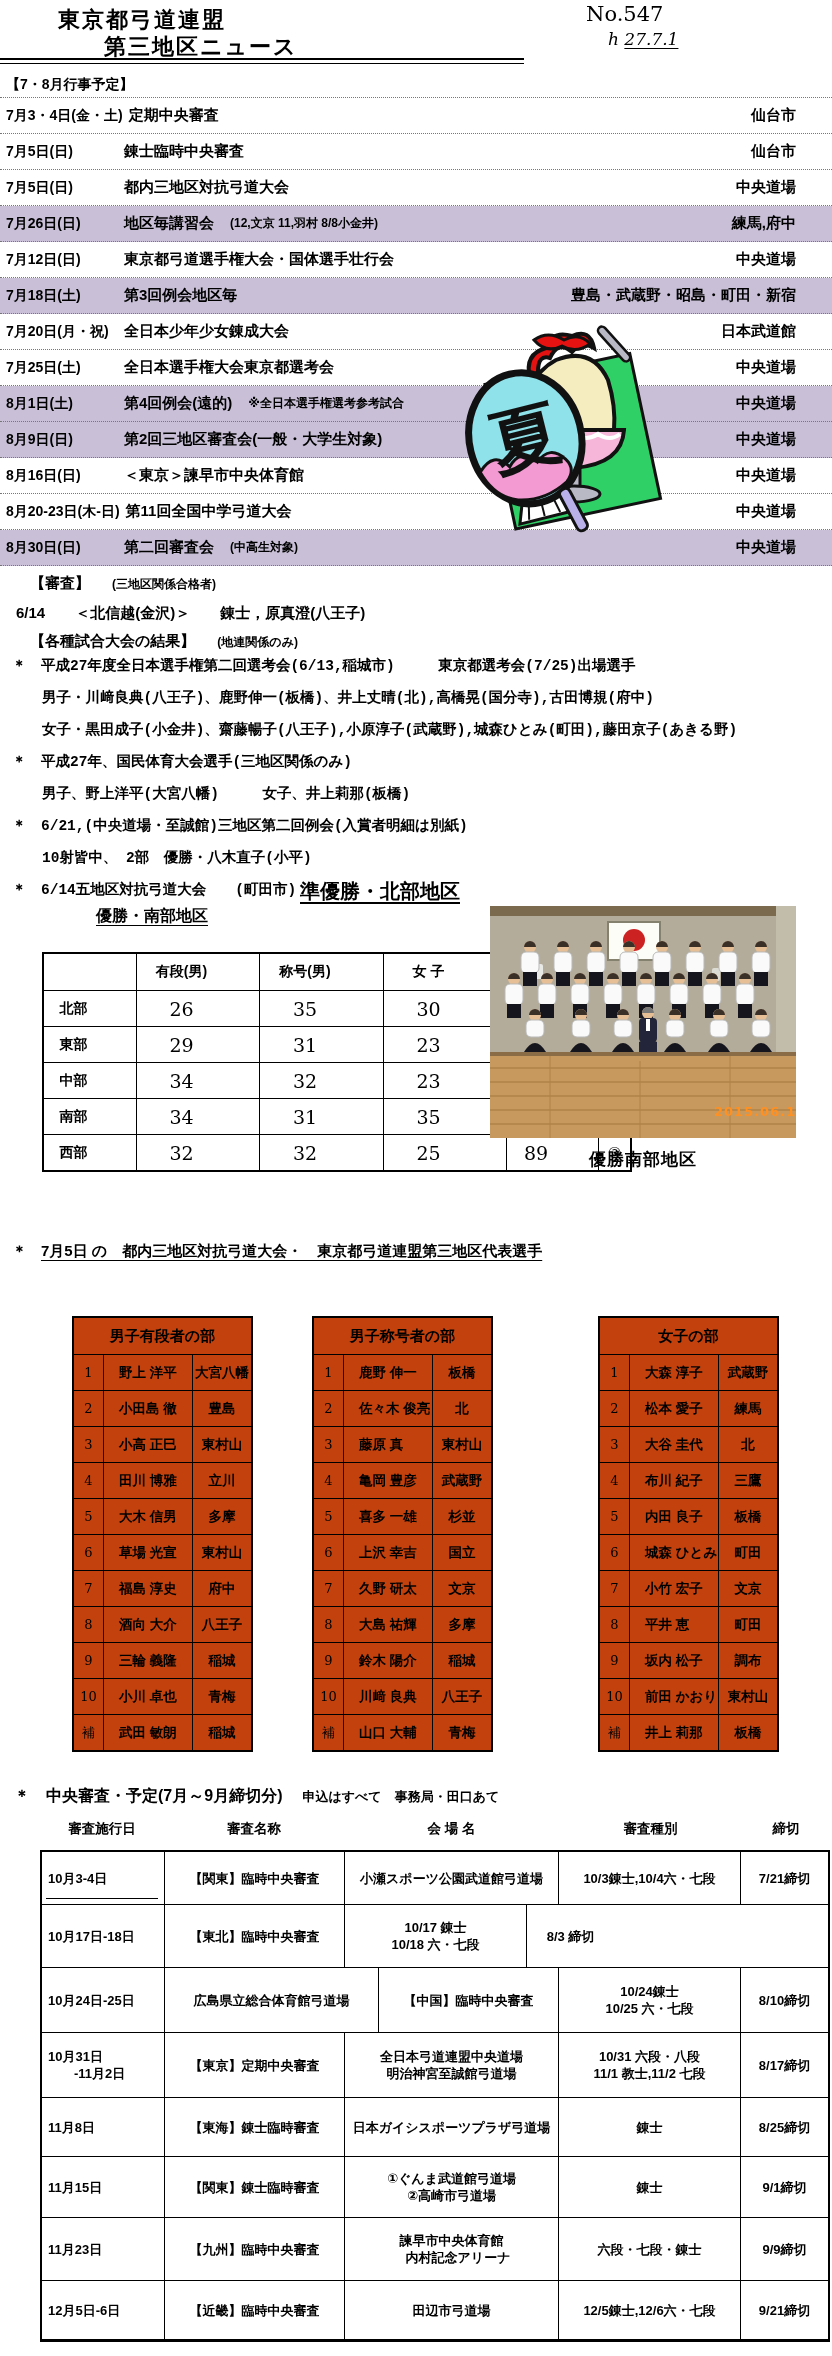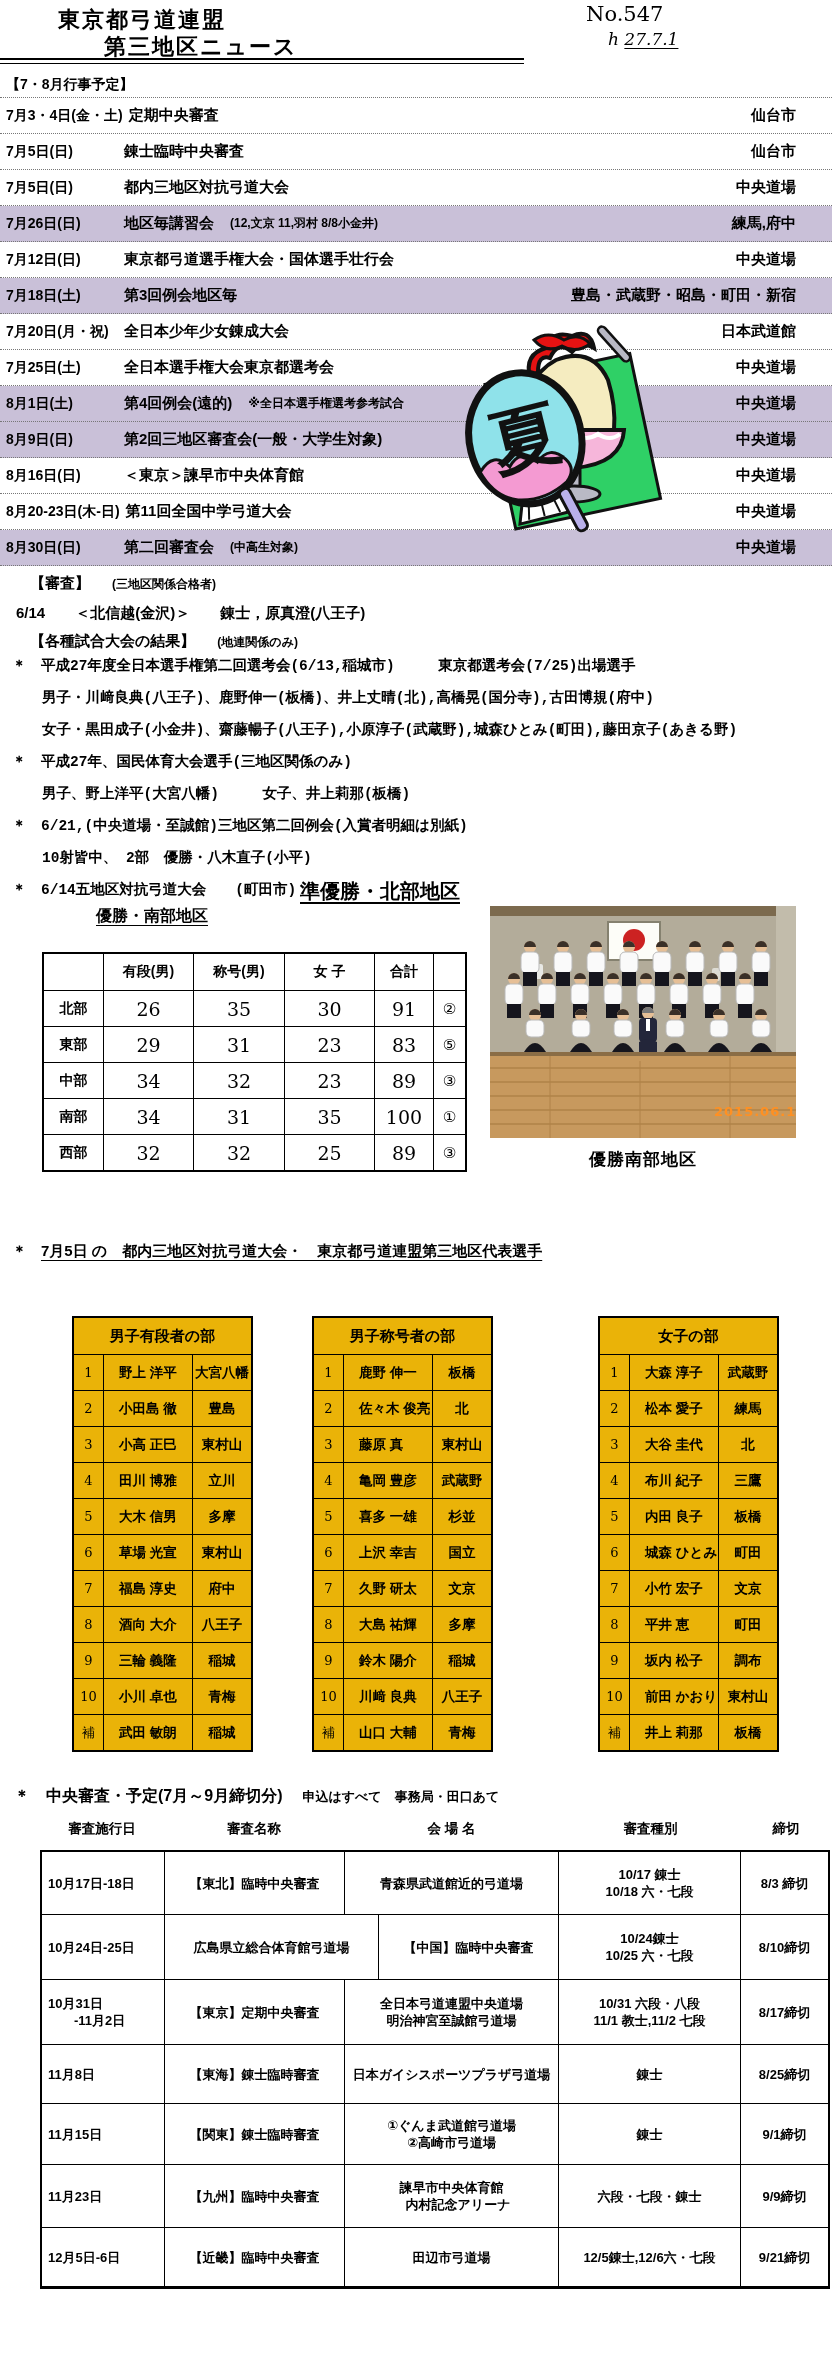--- a/index.html
+++ b/index.html
@@ -35,36 +35,36 @@
   .shinsa-line{left:16px;top:604px;font-size:15px;}
   .h-results{left:30px;top:632px;font-size:15px;}
   .rlines{left:12px;top:650px;width:810px;}
   .rl{height:32px;line-height:32px;font-size:14.5px;white-space:nowrap;font-family:Liberation Mono, monospace;}
   .rl.ind{padding-left:30px;}
 
   
   .champ{left:96px;top:906px;font-size:16px;text-decoration:underline;text-underline-offset:4px;}
   .runner{left:300px;top:878px;font-size:20px;text-decoration:underline;text-underline-offset:4px;}
   .dtab{left:42px;top:952px;border:2px solid #000;}
-  .drow{display:flex;border-top:1px solid #000;}
+  .drow{display:flex;border-top:1px solid #000;gap:33px;}
   .drow:first-child{border-top:none;}
   .dcell{border-left:1px solid #000;box-sizing:border-box;display:flex;align-items:center;justify-content:center;height:35px;font-size:14px;}
   .drow.hd .dcell{height:36px;}
   .dcell:first-child{border-left:none;}
   .w0{width:59px}.w1{width:90px}.w2{width:91px}.w3{width:90px}.w4{width:59px}.w5{width:32px}
   .num{font-family:"DejaVu Serif","Liberation Serif",serif;font-weight:normal;font-size:19px;}
   .rank{font-weight:normal;font-size:15px;}
 
   .photo-wrap{left:490px;top:906px;width:306px;text-align:center;}
   .caption{margin-top:6px;font-size:17px;letter-spacing:1px;}
 
   
   .h-reps{left:12px;top:1242px;font-size:15px;}
   .h-reps .ut{text-decoration:underline;text-underline-offset:4px;margin-left:14px;}
-  .rtab{top:1316px;width:181px;border:2px solid #000;box-sizing:border-box;background:#eab308;}
+  .rtab{top:1316px;width:181px;border:2px solid #000;box-sizing:border-box;background:#c2410c;}
   .rtab.t0{left:72px}.rtab.t1{left:312px}.rtab.t2{left:552px}
   .rtitle{height:36px;display:flex;align-items:center;justify-content:center;font-size:15px;}
   .rrow{display:flex;border-top:1px solid #000;height:35px;}
   .rc{border-left:1px solid #000;box-sizing:border-box;display:flex;align-items:center;justify-content:center;font-size:13.5px;white-space:nowrap;}
   .rc:first-child{border-left:none;}
   .rc0{width:29px;font-family:"DejaVu Serif","Liberation Serif",serif;font-weight:normal;font-size:13px;}
   .rc1{width:89px;justify-content:flex-start;padding-left:15px;}
   .rc2{width:59px;}
 
   
@@ -517,24 +517,30 @@
 
 <div class="abs alabels">
   <span class="l0">審査施行日</span>
   <span class="l1">審査名称</span>
   <span class="l2">会 場 名</span>
   <span class="l3">審査種別</span>
   <span class="l4">締切</span>
 </div>
 
 <div class="abs atab">
+  <div class="arow" style="height:52px">
+    <div class="ac a0"><span>10月3-4日</span><i class="dline"></i></div>
+    <div class="ac a1">【関東】臨時中央審査</div>
+    <div class="ac a2">小瀬スポーツ公園武道館弓道場</div>
+    <div class="ac a3">10/3錬士,10/4六・七段</div>
+    <div class="ac a4">7/21締切</div>
+  </div>
   <div class="arow" style="height:62px">
     <div class="ac a0">10月17日-18日</div>
     <div class="ac a1">【東北】臨時中央審査</div>
-    <div class="ac a2">青森県武道館近的弓道場</div>
     <div class="ac a3">10/17 錬士
 10/18 六・七段</div>
     <div class="ac a4">8/3 締切</div>
   </div>
   <div class="arow" style="height:64px">
     <div class="ac a0">10月24日-25日</div>
     <div class="ac a2">広島県立総合体育館弓道場</div>
     <div class="ac a1">【中国】臨時中央審査</div>
     <div class="ac a3">10/24錬士
 10/25 六・七段</div>

